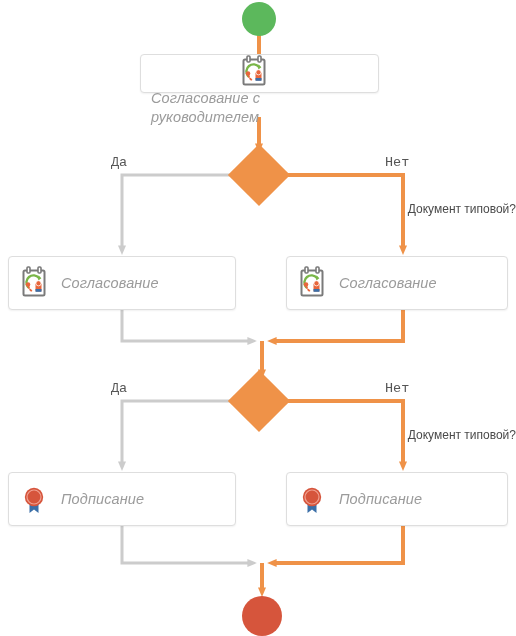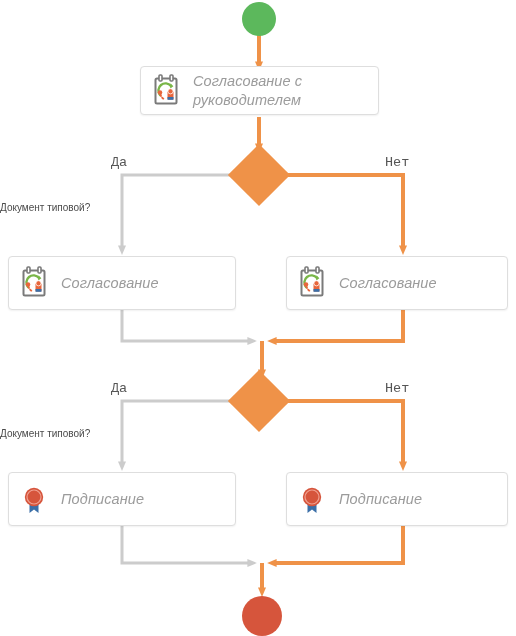--- a/index.html
+++ b/index.html
@@ -89,24 +89,24 @@
     position: absolute;
     z-index: 3;
     font-size: 13.5px;
     color: #555555;
     white-space: nowrap;
     font-family: Liberation Mono, monospace;
   }
   .gateway-caption {
     position: absolute;
     z-index: 3;
-    font-size: 10px;
+    font-size: 12px;
     color: #4A4A4A;
     white-space: nowrap;
-    text-align: left;
+    text-align: right;
   }
 </style>
 </head>
 <body>
 
 <div id="canvas">
 
   <svg id="wires" viewBox="0 0 516 636" width="516" height="636">
     <defs>
       <marker id="arrow-orange" markerWidth="10" markerHeight="10" refX="4.6" refY="4" orient="auto" markerUnits="userSpaceOnUse">
@@ -137,21 +137,21 @@
 
     <path d="M122,526 L122,563 L252,563" stroke="#CCCCCC" stroke-width="3" fill="none" marker-end="url(#arrow-gray)"></path>
 
     <path d="M403,526 L403,563 L272,563" stroke="#EF9248" stroke-width="4" fill="none" marker-end="url(#arrow-orange)"></path>
 
     <path d="M262,563 L262,592" stroke="#EF9248" stroke-width="4" fill="none" marker-end="url(#arrow-orange)"></path>
   </svg>
 
   <div class="node terminal terminal-start" style="left:242px; top:2px;"></div>
 
-  <div class="node task-box" style="left:140px; top:66px; width:239px; height:49px;">
+  <div class="node task-box" style="left:140px; top:54px; width:239px; height:39px;flex-direction:column;">
     <svg class="task-icon" viewBox="0 0 30 34">
       <rect x="4.5" y="4.5" width="21" height="25" rx="1.5" fill="#FFFFFF" stroke="#7A7A7A" stroke-width="2"></rect>
       <rect x="8" y="1" width="3" height="6" rx="1" fill="#FFFFFF" stroke="#7A7A7A" stroke-width="1.6"></rect>
       <rect x="19" y="1" width="3" height="6" rx="1" fill="#FFFFFF" stroke="#7A7A7A" stroke-width="1.6"></rect>
       <path d="M9 21 A7 7 0 0 1 20 12" fill="none" stroke="#7AB648" stroke-width="2.4" stroke-linecap="round"></path>
       <path d="M19.5 9.3 L22.4 12.2 L19.2 14.6 z" fill="#7AB648"></path>
       <path d="M9.5 20.5 A7 7 0 0 0 14 25.5" fill="none" stroke="#E8663C" stroke-width="1.8" stroke-linecap="round" stroke-dasharray="1.6 1.9"></path>
       <circle cx="9" cy="18.5" r="2.3" fill="#E8663C"></circle>
       <rect x="16.5" y="17.5" width="6" height="8" rx="0.8" fill="#E8663C"></rect>
       <rect x="16.5" y="23" width="6" height="2.8" fill="#3B6FA8"></rect>

